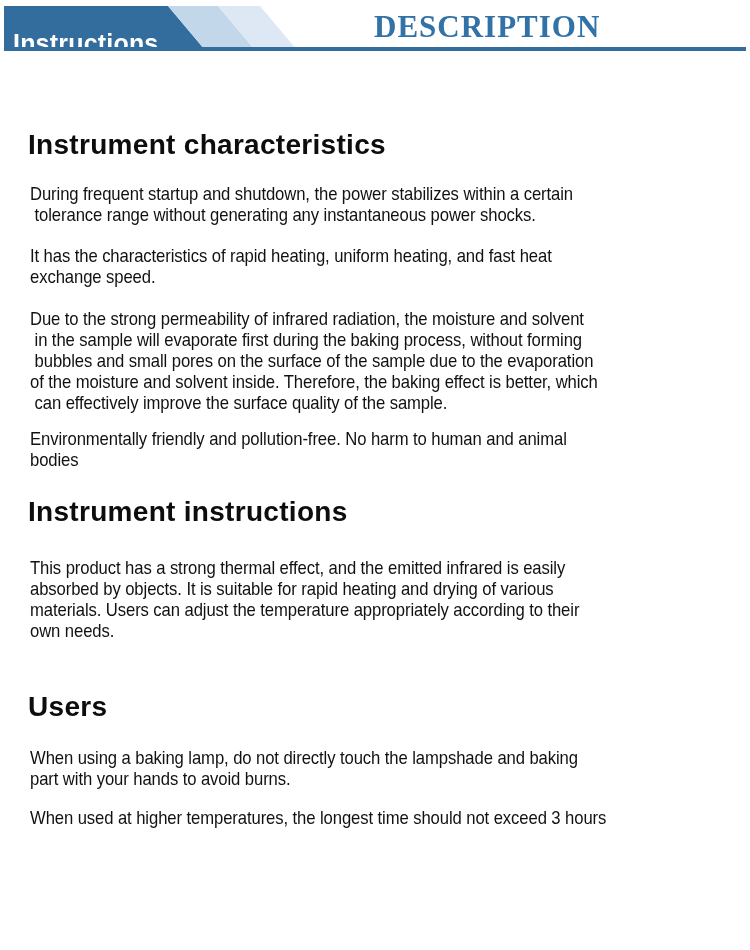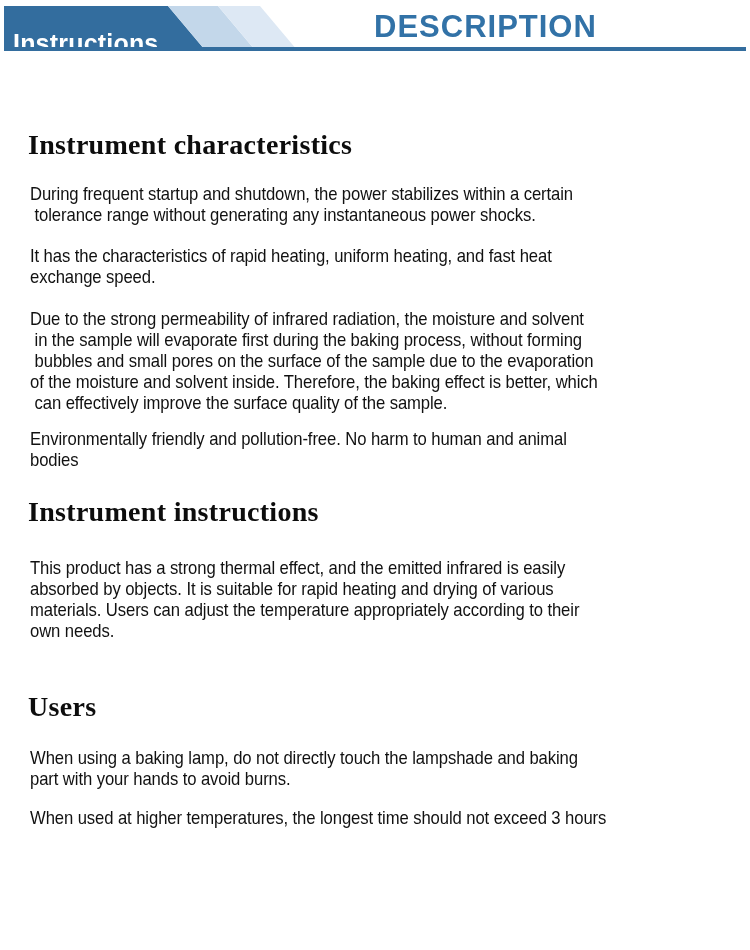--- a/index.html
+++ b/index.html
@@ -59,34 +59,34 @@
     top: 47px;
     width: 742px;
     height: 4px;
     background: var(--primary-blue, #336d9e);
   }
   .title {
     position: absolute;
     left: 374px;
     top: 11px;
     margin: 0;
-    font-family: Liberation Sans, sans-serif;
+    font-family: Liberation Serif, serif;
     font-weight: bold;
     font-size: 31px;
     line-height: 1;
     letter-spacing: 1px;
     color: var(--title-blue, #3272a7);
   }
 
   
   .sec {
     position: absolute;
     left: 28px;
     margin: 0;
-    font-family: Liberation Serif, serif;
+    font-family: Liberation Sans, sans-serif;
     font-weight: bold;
     font-size: 28px;
     line-height: 1;
     letter-spacing: 0.3px;
     color: #0d0d0d;
     white-space: nowrap;
   }
   .body {
     position: absolute;
     left: 30px;

